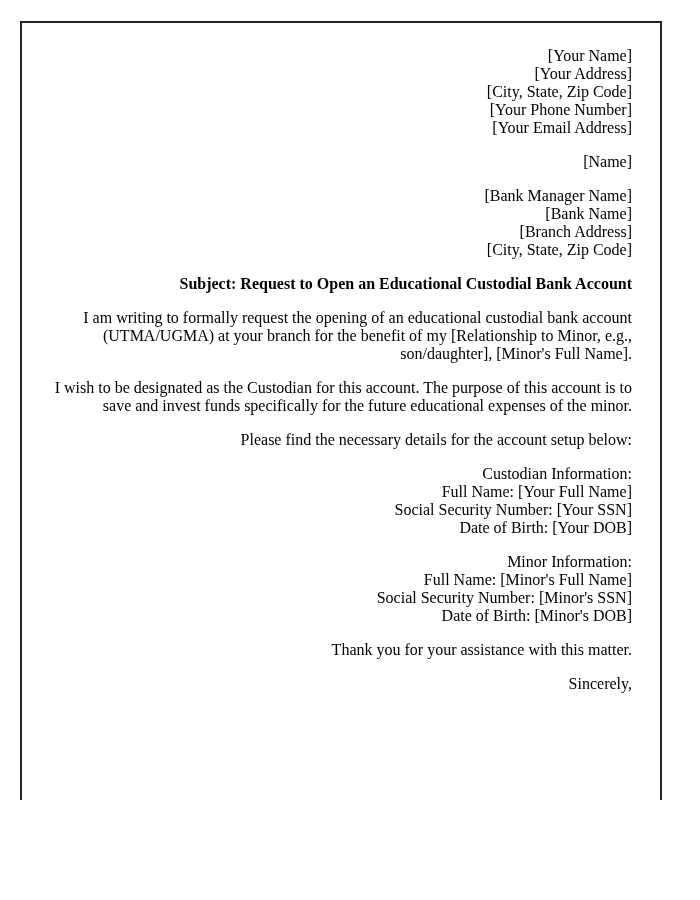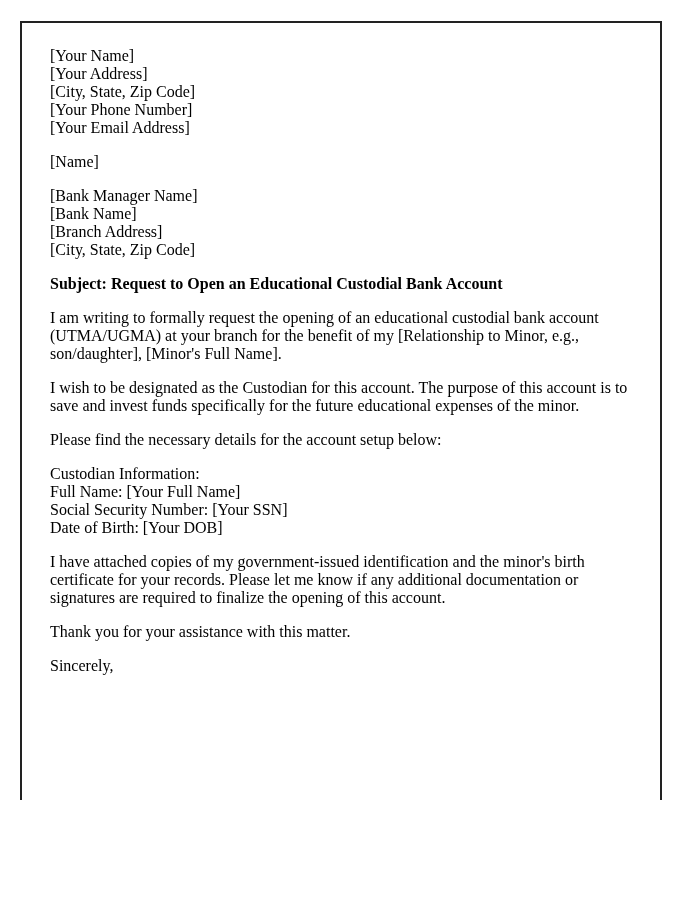--- a/index.html
+++ b/index.html
@@ -24,20 +24,21 @@
     box-sizing: border-box;
     border: 2px solid #222222;
     border-bottom: none;
     padding: 8px 28px 0 28px;
     overflow: hidden;
     background: #ffffff;
   }
   .letter p {
     margin: 16px 0;
     line-height: normal;
+    text-align: right;
   }
   .bold { font-weight: bold; }
   strong { font-weight: normal; }
 </style>
 </head>
 <body>
 
 <div class="letter">
 
   <p>[Your Name]<br>[Your Address]<br>[City, State, Zip Code]<br>[Your Phone Number]<br>[Your Email Address]</p>
@@ -50,20 +51,20 @@
 
 
   <p>I am writing to formally request the opening of an educational custodial bank account<br>(UTMA/UGMA) at your branch for the benefit of my [Relationship to Minor, e.g.,<br>son/daughter], [Minor's Full Name].</p>
 
   <p>I wish to be designated as the Custodian for this account. The purpose of this account is to<br>save and invest funds specifically for the future educational expenses of the minor.</p>
 
   <p>Please find the necessary details for the account setup below:</p>
 
   <p><strong>Custodian Information:</strong><br><span>Full Name: [Your Full Name]<br>Social Security Number: [Your SSN]<br>Date of Birth: [Your DOB]</span></p>
 
+  <p><strong>Minor Information:</strong><br><span>Full Name: [Minor's Full Name]<br>Social Security Number: [Minor's SSN]<br>Date of Birth: [Minor's DOB]</span></p>
 
-  <p>I have attached copies of my government-issued identification and the minor's birth<br>certificate for your records. Please let me know if any additional documentation or<br>signatures are required to finalize the opening of this account.</p>
 
   <p>Thank you for your assistance with this matter.</p>
 
   <p>Sincerely,</p>
 
 </div>
 
 </body></html>

